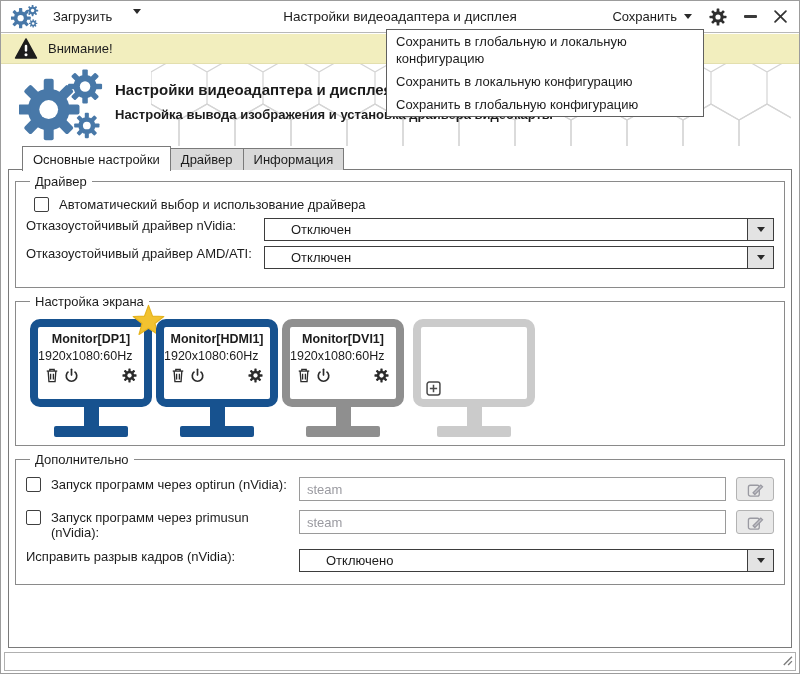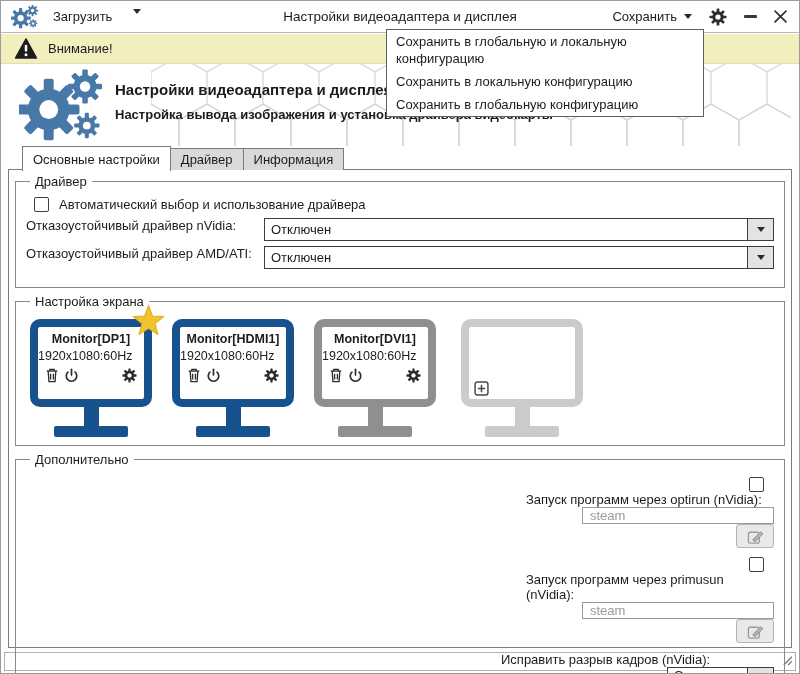--- a/index.html
+++ b/index.html
@@ -46,47 +46,47 @@
   fieldset.group legend{padding:0 5px;margin-left:6px;}
 
   .row{display:flex;align-items:center;}
   .chkrow{margin:7px 0 6px 10px;gap:10px;}
   .cbx{width:15px;height:15px;border:1.5px solid #3f3f3f;border-radius:2px;background:#fff;
        display:flex;align-items:center;justify-content:center;flex:none;}
   .cbx .dash{width:8px;height:2px;background:#333;}
 
   .frow{margin:5px 2px;display:flex;}
   .flabel{width:238px;flex:none;}
-  .combo{flex:1;display:flex;align-items:stretch;height:23px;border:1px solid #3d3d3d;background:#fff;}
+  .combo{flex:1;display:flex;align-items:stretch;height:23px;border:1px solid #3d3d3d;background:#fff;padding-left:20px;}
   .combo-val{flex:1;display:flex;align-items:center;padding:0 6px;}
   .combo-btn{width:26px;flex:none;background:#e3e3e3;border-left:1px solid #3d3d3d;
              display:flex;align-items:center;justify-content:center;}
 
   
-  .monrow{display:flex;gap:20px;margin:9px 0 0 6px;}
+  .monrow{display:flex;gap:4px;margin:9px 0 0 6px;}
   .monitor{width:122px;position:relative;flex:none;}
   .monitor.m4{margin-left:5px;}
   .mscreen{height:88px;border:8px solid #17528f;border-radius:10px;background:#fff;padding-top:5px;}
   .mname{font-weight:bold;font-size:12.5px;text-align:center;white-space:nowrap;}
   .mres{font-size:12.5px;text-align:left;margin-top:3px;white-space:nowrap;}
   .micons{display:flex;align-items:center;gap:5px;padding:4px 7px 0;}
   .micons .spacer{flex:1;}
   .mneck{width:15px;height:19px;margin:0 auto;background:#17528f;}
   .mbase{width:74px;height:11px;margin:0 auto;background:#17528f;border-radius:2px;}
   .monitor.gray .mscreen,{border-color:#8f8f8f;}
   .monitor.gray .mscreen{border-color:#8f8f8f;}
   .monitor.gray .mneck,.monitor.gray .mbase{background:#8f8f8f;}
   .monitor.light .mscreen{border-color:#cbcbcb;}
   .monitor.light .mneck,.monitor.light .mbase{background:#cbcbcb;}
   .star{position:absolute;top:-16px;right:-14px;}
   .addicon{position:absolute;left:13px;top:62px;}
   .keeprow{margin:13px 0 2px 10px;gap:10px;}
 
   
-  .erow{margin:9px 2px;display:flex;align-items:flex-end;flex-direction:column;}
+  .erow{margin:9px 2px;display:flex;align-items:flex-start;}
   .erow .cbx{margin-right:10px;}
   .elabel{width:248px;flex:none;}
   .elabel3{width:273px;flex:none;}
   .einput{flex:1;height:24px;border:1px solid #9a9a9a;padding:0 7px;
           font:13px "Liberation Sans",sans-serif;color:#555;background:#fff;}
   .einput::placeholder{color:#9a9aa0;opacity:1;}
   .editbtn{width:38px;height:24px;margin-left:10px;background:#e9e9e9;border:1px solid #b3b3b3;
            border-radius:3px;display:flex;align-items:center;justify-content:center;flex:none;}
 
   

